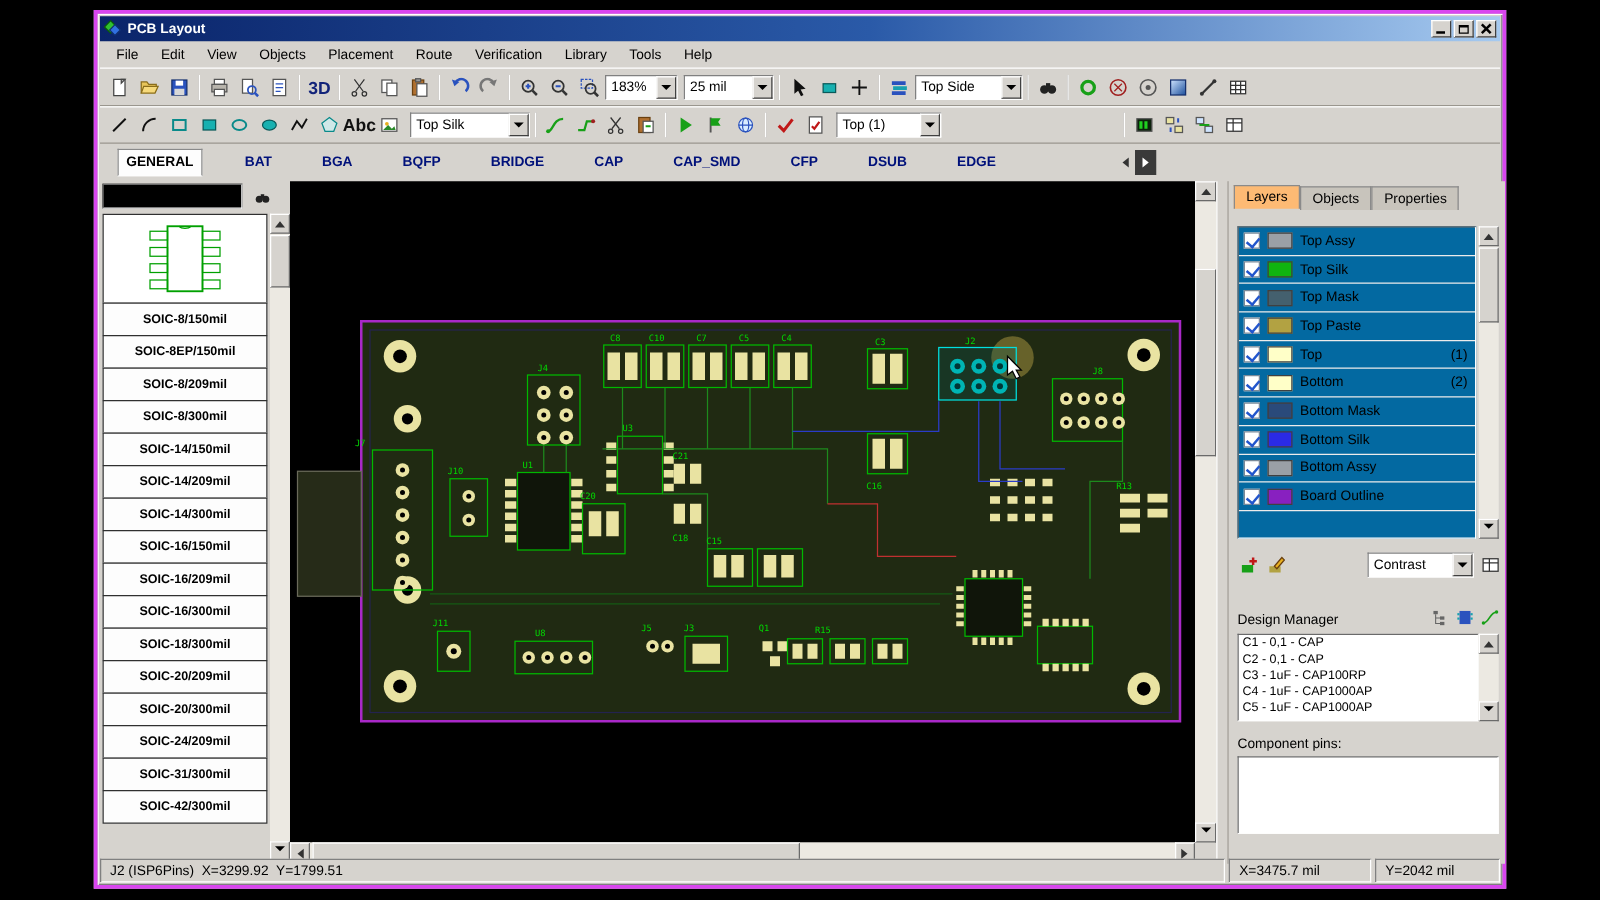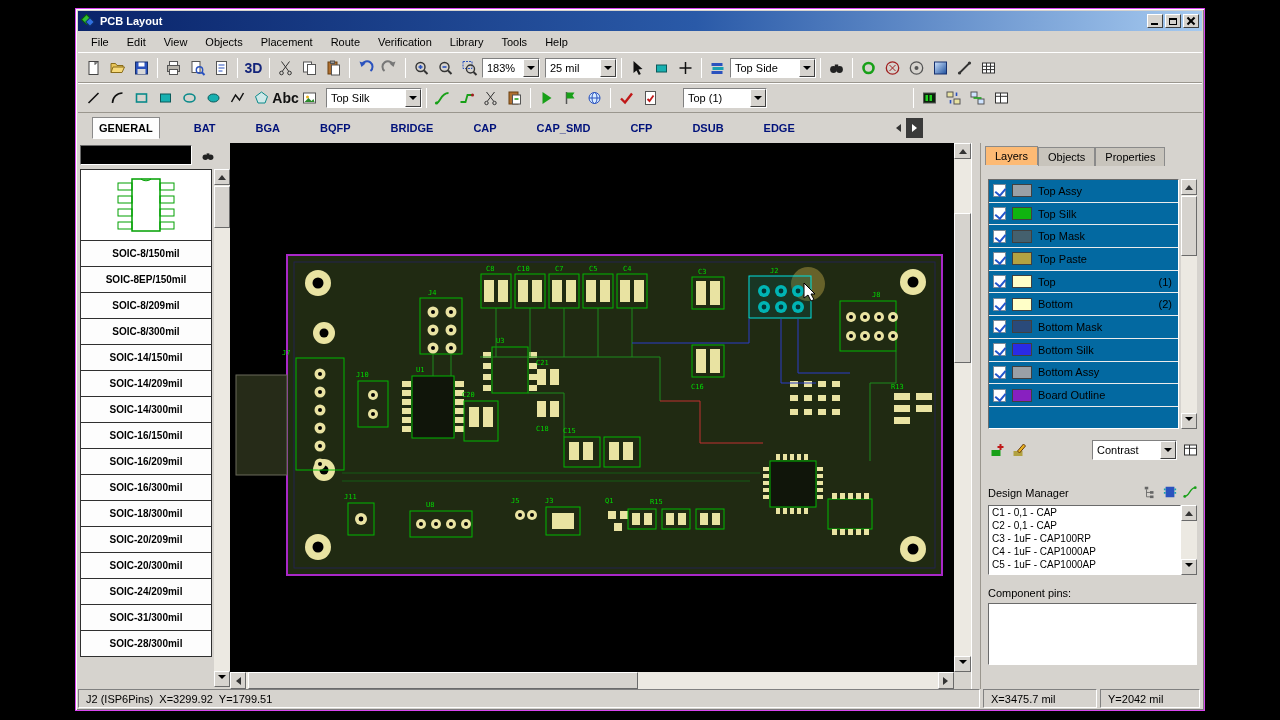--- a/index.html
+++ b/index.html
@@ -1,20 +1,20 @@
 <!DOCTYPE html>
 <html><head>
 <meta charset="utf-8">
 <style>
   *{box-sizing:border-box;margin:0;padding:0}
   html,body{width:1280px;height:720px;background:#000;overflow:hidden;
     font-family:"Liberation Sans",sans-serif;font-size:11px;color:#000}
   .screen{position:relative;width:1280px;height:720px;background:#000}
   .window{position:absolute;left:75px;top:8px;width:1130px;height:703px;background:#d6d3ce;
-    border:1px solid #d946ef;box-shadow:inset 1px 1px 0 #fff,inset -1px -1px 0 #808080}
+    border:3px solid #d946ef;box-shadow:inset 1px 1px 0 #fff,inset -1px -1px 0 #808080}
 
   
   .titlebar{position:absolute;left:2px;top:2px;right:2px;height:20px;
     background:linear-gradient(90deg,#0a246a 0%,#2a5aa8 55%,#a6caf0 100%);
     display:flex;align-items:center;gap:5px;padding:0 3px;color:#fff;font-weight:bold}
   .tb-buttons{margin-left:auto;display:flex;gap:2px}
   .tb-btn{width:16px;height:14px;background:#d6d3ce;border:1px solid;border-color:#fff #404040 #404040 #fff;
     display:flex;align-items:center;justify-content:center;position:relative}
   .g-min{position:absolute;left:3px;bottom:2px;width:7px;height:2px;background:#000}
   .g-max{width:8px;height:7px;border:1px solid #000;border-top-width:2px}
@@ -472,21 +472,21 @@
           <svg viewBox="0 0 16 16">
             <path d="M2.5 8.5 L6.5 12.5 L13.5 3.5" fill="none" stroke="#c01818" stroke-width="2.4"></path>
           </svg>
         </span>
       <span class="tbtn">
           <svg viewBox="0 0 16 16">
             <rect x="3" y="1.5" width="10" height="13" fill="#fff" stroke="#555"></rect>
             <path d="M5 9 L7 11 L11 5.5" fill="none" stroke="#c01818" stroke-width="1.8"></path>
           </svg>
         </span>
-      <span class="combo" style="width:84px;margin-left:20px">
+      <span class="combo" style="width:84px;margin-left:4px">
         <span class="cval">Top (1)</span>
         <span class="carrow">
             <span class="tri-d"></span>
           </span>
       </span>
       <span class="sep" style="margin-left:145px"></span>
       <span class="tbtn">
           <svg viewBox="0 0 16 16">
             <rect x="2" y="3" width="12" height="10" fill="#0c220c" stroke="#555"></rect>
             <rect x="4" y="5" width="2.5" height="6" fill="#20d020"></rect>
@@ -571,21 +571,21 @@
           <div class="lib-row">SOIC-14/209mil</div>
           <div class="lib-row">SOIC-14/300mil</div>
           <div class="lib-row">SOIC-16/150mil</div>
           <div class="lib-row">SOIC-16/209mil</div>
           <div class="lib-row">SOIC-16/300mil</div>
           <div class="lib-row">SOIC-18/300mil</div>
           <div class="lib-row">SOIC-20/209mil</div>
           <div class="lib-row">SOIC-20/300mil</div>
           <div class="lib-row">SOIC-24/209mil</div>
           <div class="lib-row">SOIC-31/300mil</div>
-          <div class="lib-row">SOIC-28/300mil</div>
+          <div class="lib-row">SOIC-42/300mil</div>
         </div>
       <div class="lib-scroll">
         <span class="sb-btn">
             <span class="tri-u"></span>
           </span>
         <span class="sb-thumb" style="top:17px;height:42px"></span>
         <span class="sb-btn bottom">
             <span class="tri-d" style="margin-top:0"></span>
           </span>
       </div>

